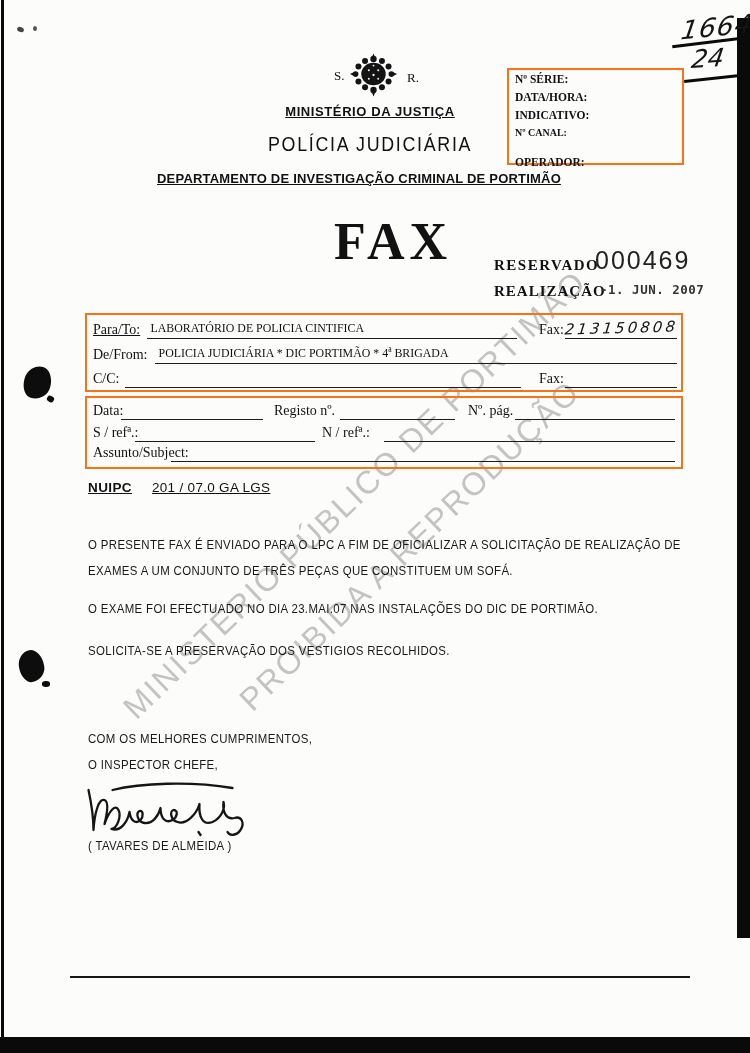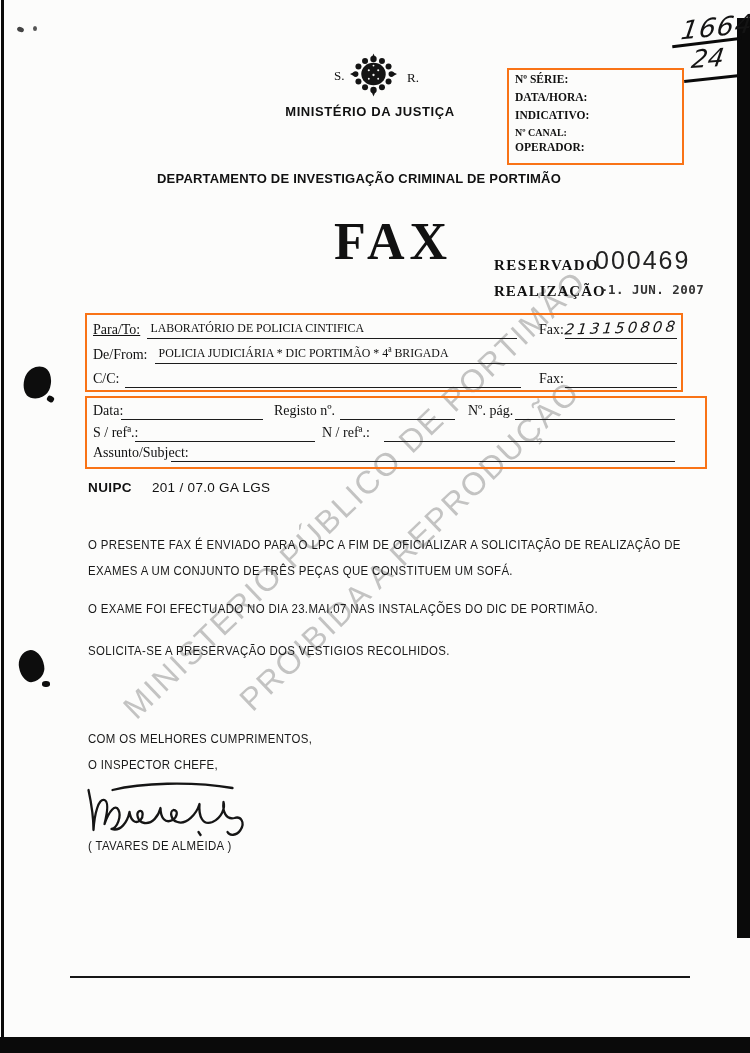--- a/index.html
+++ b/index.html
@@ -1,19 +1,19 @@
 <!DOCTYPE html>
 <html lang="pt"><head>
 <meta charset="utf-8">
 <style>
   html,body{margin:0;padding:0;background:#e8e8e8;}
   .page{position:relative;width:750px;height:1053px;background:#fcfcfb;overflow:hidden;
         font-family:"Liberation Serif",serif;color:#111;}
   .abs{position:absolute;}
-  .sans{font-family:"Liberation Sans",sans-serif;}
+  .sans{font-family:"Liberation Sans",sans-serif;text-decoration:underline;}
   .serif{font-family:"Liberation Serif",serif;}
   .mono{font-family:"DejaVu Sans Mono",monospace;}
   .cond{display:inline-block;white-space:nowrap;transform:scaleX(0.88);transform-origin:0 0;}
   .cond85{display:inline-block;white-space:nowrap;transform:scaleX(0.85);transform-origin:50% 50%;}
   .box{position:absolute;border:2px solid #f97316;background:transparent;}
   .und{position:absolute;border-bottom:1.4px solid #1c1c1c;height:20px;}
   .lbl{position:absolute;font-size:14px;line-height:20px;white-space:nowrap;}
   .val{font-size:13.5px;line-height:19px;padding-left:4px;white-space:nowrap;}
   .bodyline{position:absolute;font-family:"Liberation Sans",sans-serif;font-size:13px;
             letter-spacing:.4px;color:#191919;white-space:nowrap;transform:scaleX(0.88);
@@ -76,28 +76,31 @@
           <circle cx="25" cy="23" r="1.2"></circle>
         <circle cx="20" cy="27" r="1"></circle>
           <circle cx="30" cy="27" r="1"></circle>
           <circle cx="25" cy="13" r="1"></circle>
       </g>
     </svg>
   </span>
   <span class="abs serif" style="left:407px;top:70px;font-size:13px;">R.</span>
 
   <div class="abs sans" style="left:180px;top:104px;width:380px;text-align:center;font-size:13px;font-weight:600;letter-spacing:.6px;">MINISTÉRIO DA JUSTIÇA</div>
+  <div class="abs sans" style="left:180px;top:132px;width:380px;text-align:center;font-size:21px;font-weight:500;letter-spacing:2px;">
+       <span class="cond85">POLÍCIA JUDICIÁRIA</span>
+  </div>
   <div class="abs sans" style="left:119px;top:171px;width:480px;text-align:center;font-size:13px;font-weight:700;letter-spacing:.2px;">DEPARTAMENTO DE INVESTIGAÇÃO CRIMINAL DE PORTIMÃO</div>
 
   <div class="box" style="left:507px;top:68px;width:173px;height:93px;">
     <div class="serif" style="position:absolute;left:6px;top:3px;font-size:11.5px;font-weight:700;">Nº SÉRIE:</div>
     <div class="serif" style="position:absolute;left:6px;top:21px;font-size:11.5px;font-weight:700;">DATA/HORA:</div>
     <div class="serif" style="position:absolute;left:6px;top:39px;font-size:11.5px;font-weight:700;">INDICATIVO:</div>
     <div class="serif" style="position:absolute;left:6px;top:57px;font-size:10px;font-weight:700;">Nº CANAL:</div>
-    <div class="serif" style="position:absolute;left:6px;top:71px;font-size:11.5px;font-weight:700;">OPERADOR:</div>
+    <div class="serif" style="position:absolute;left:6px;top:86px;font-size:11.5px;font-weight:700;">OPERADOR:</div>
   </div>
 
   <div class="abs serif" style="left:334px;top:212px;font-size:52px;font-weight:700;letter-spacing:5px;">FAX</div>
 
   <div class="abs serif" style="left:494px;top:257px;font-size:15px;font-weight:700;letter-spacing:1.5px;">RESERVADO</div>
   <div class="abs stampnum" style="left:595px;top:246px;font-size:25px;letter-spacing:2px;">000469</div>
   <div class="abs serif" style="left:494px;top:283px;font-size:15px;font-weight:700;letter-spacing:1px;">REALIZAÇÃO</div>
   <div class="abs mono" style="left:600px;top:282px;font-size:12.5px;font-weight:700;letter-spacing:.5px;color:#333;">-1. JUN. 2007</div>
 
   <div class="box" style="left:85px;top:313px;width:594px;height:75px;">
@@ -112,21 +115,21 @@
     <span class="lbl serif" style="left:6px;top:30px;">De/From:</span>
     <div class="und" style="left:68px;top:28px;width:522px;">
       <span class="val serif cond">POLICIA JUDICIÁRIA * DIC PORTIMÃO * 4ª BRIGADA</span>
     </div>
     <span class="lbl serif" style="left:6px;top:54px;">C/C:</span>
     <div class="und" style="left:38px;top:52px;width:396px;"></div>
     <span class="lbl serif" style="left:452px;top:54px;">Fax:</span>
     <div class="und" style="left:478px;top:52px;width:112px;"></div>
   </div>
 
-  <div class="box" style="left:85px;top:396px;width:594px;height:69px;padding-left:24px;">
+  <div class="box" style="left:85px;top:396px;width:594px;height:69px;">
     <span class="lbl serif" style="left:6px;top:3px;">Data:</span>
     <div class="und" style="left:34px;top:1px;width:142px;"></div>
     <span class="lbl serif" style="left:187px;top:3px;">Registo nº.</span>
     <div class="und" style="left:253px;top:1px;width:115px;"></div>
     <span class="lbl serif" style="left:381px;top:3px;">Nº. pág.</span>
     <div class="und" style="left:428px;top:1px;width:160px;"></div>
     <span class="lbl serif" style="left:6px;top:25px;">S / refª.:</span>
     <div class="und" style="left:48px;top:23px;width:180px;"></div>
     <span class="lbl serif" style="left:235px;top:25px;">N / refª.:</span>
     <div class="und" style="left:297px;top:23px;width:291px;"></div>

